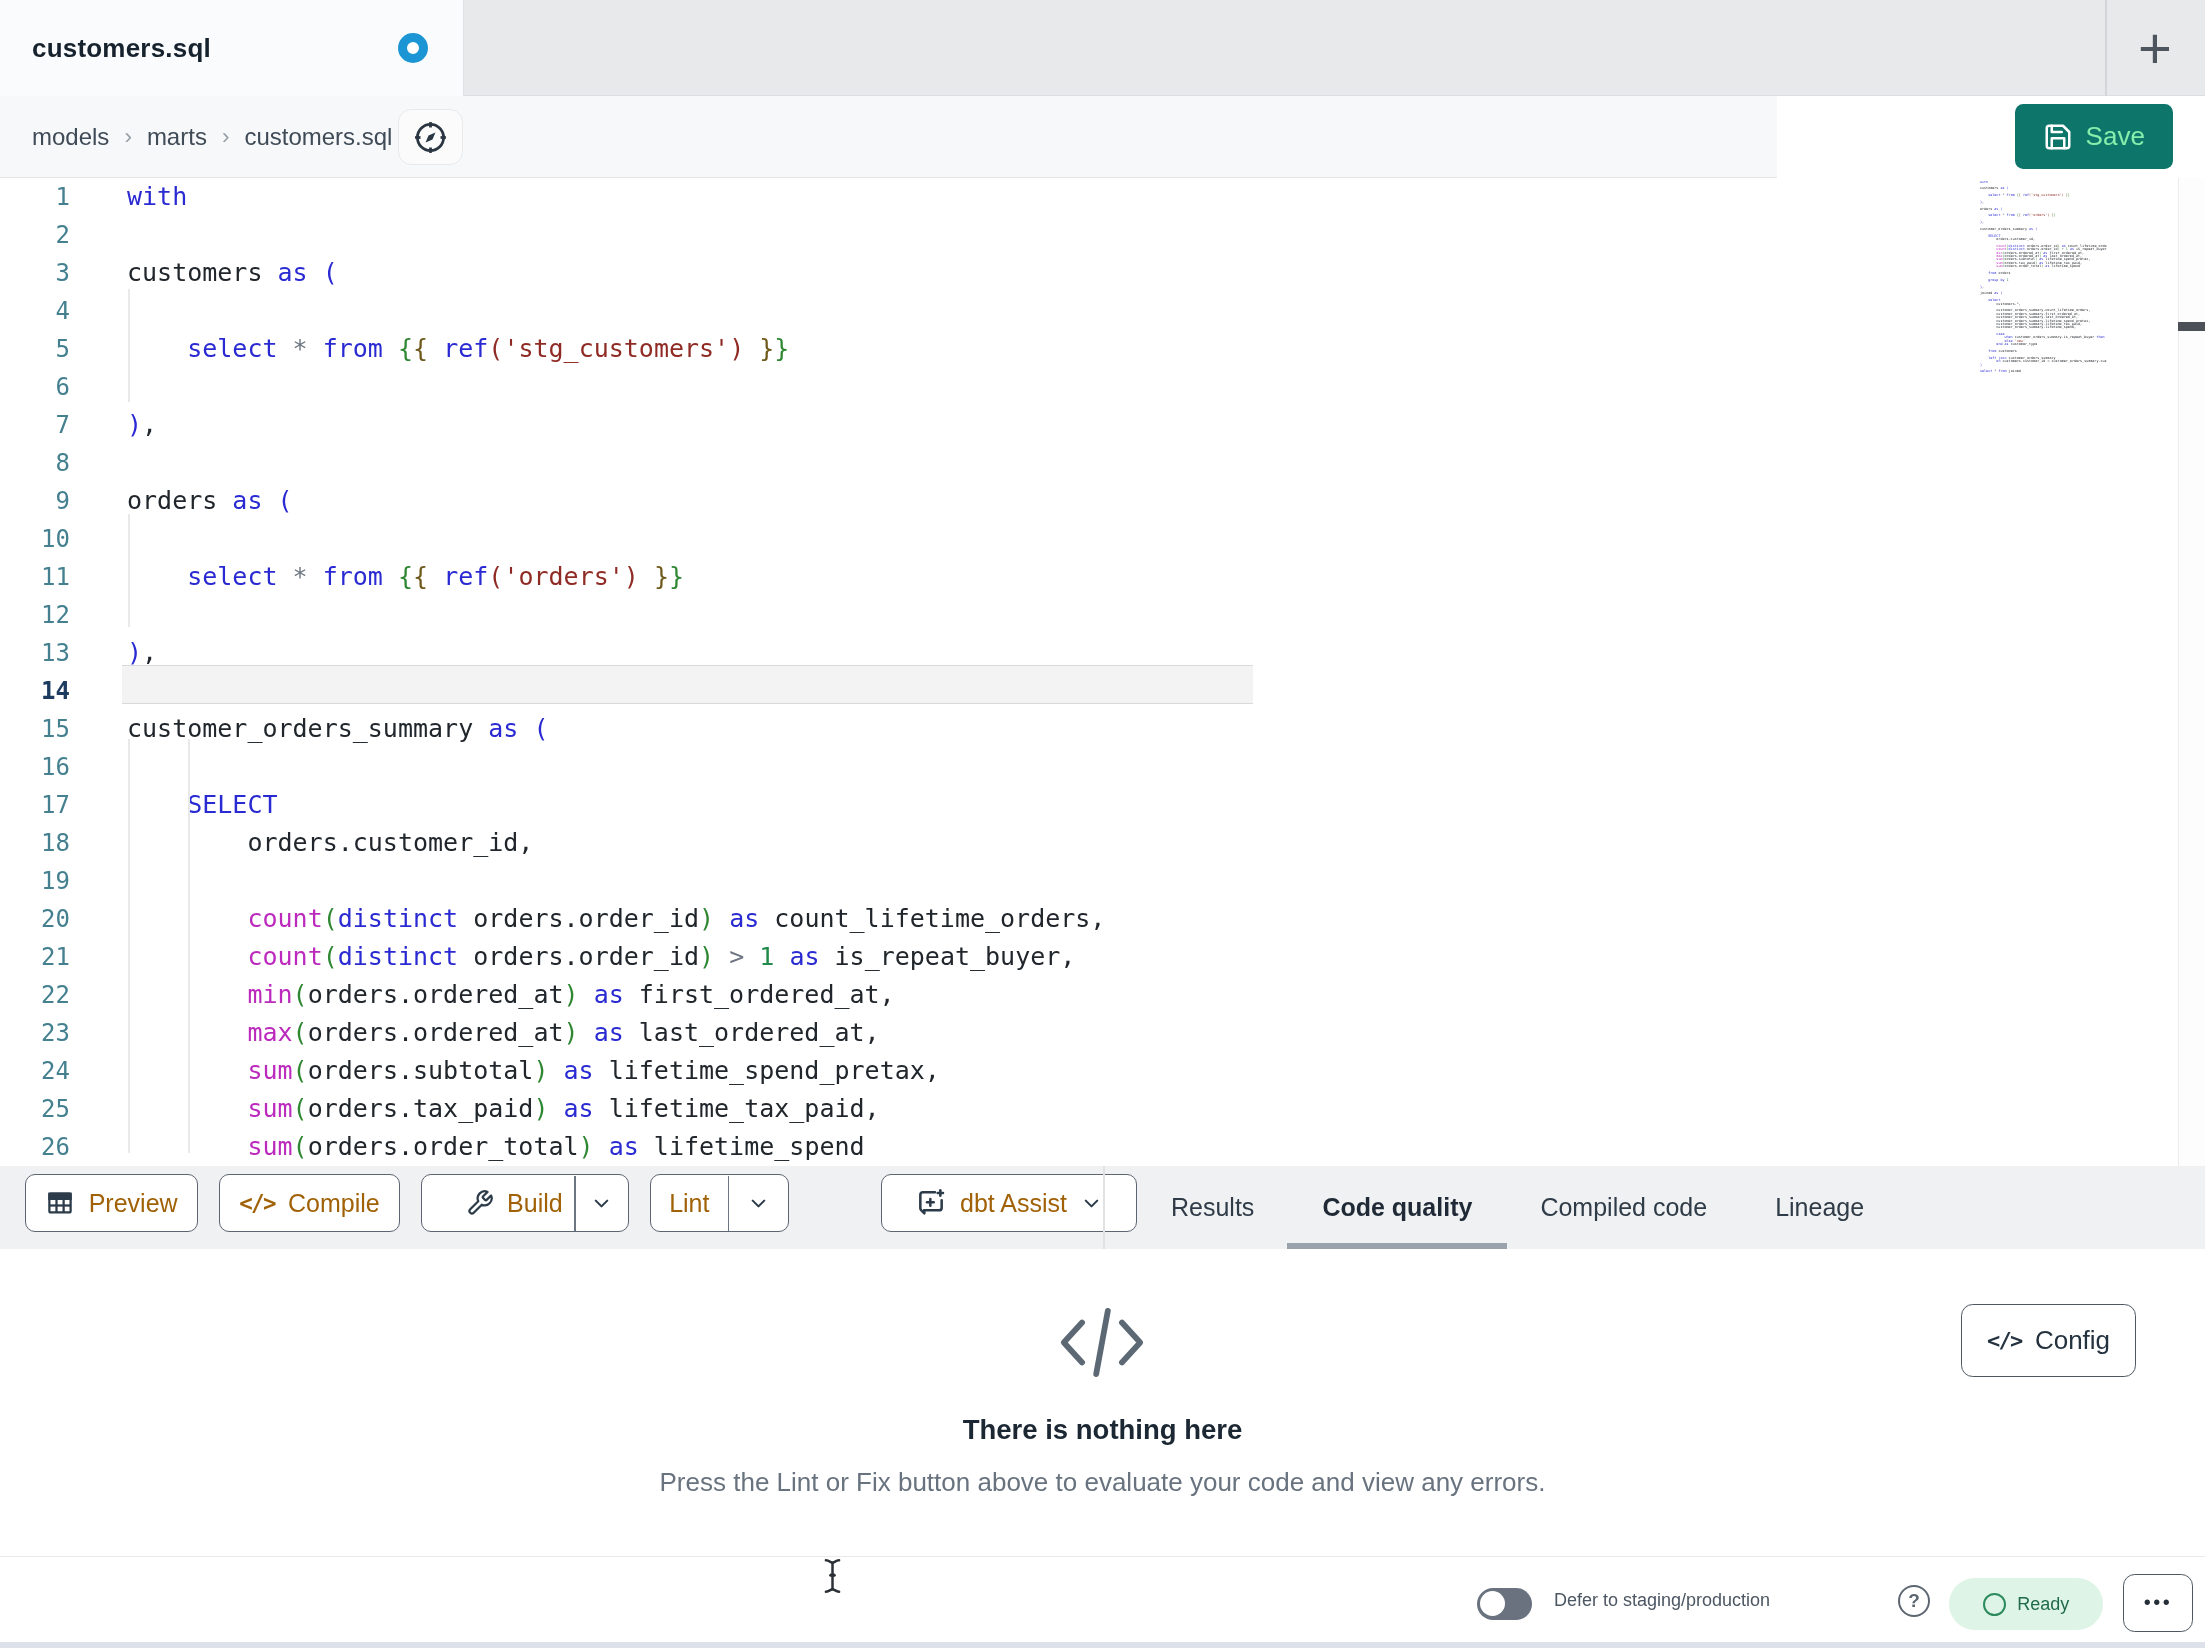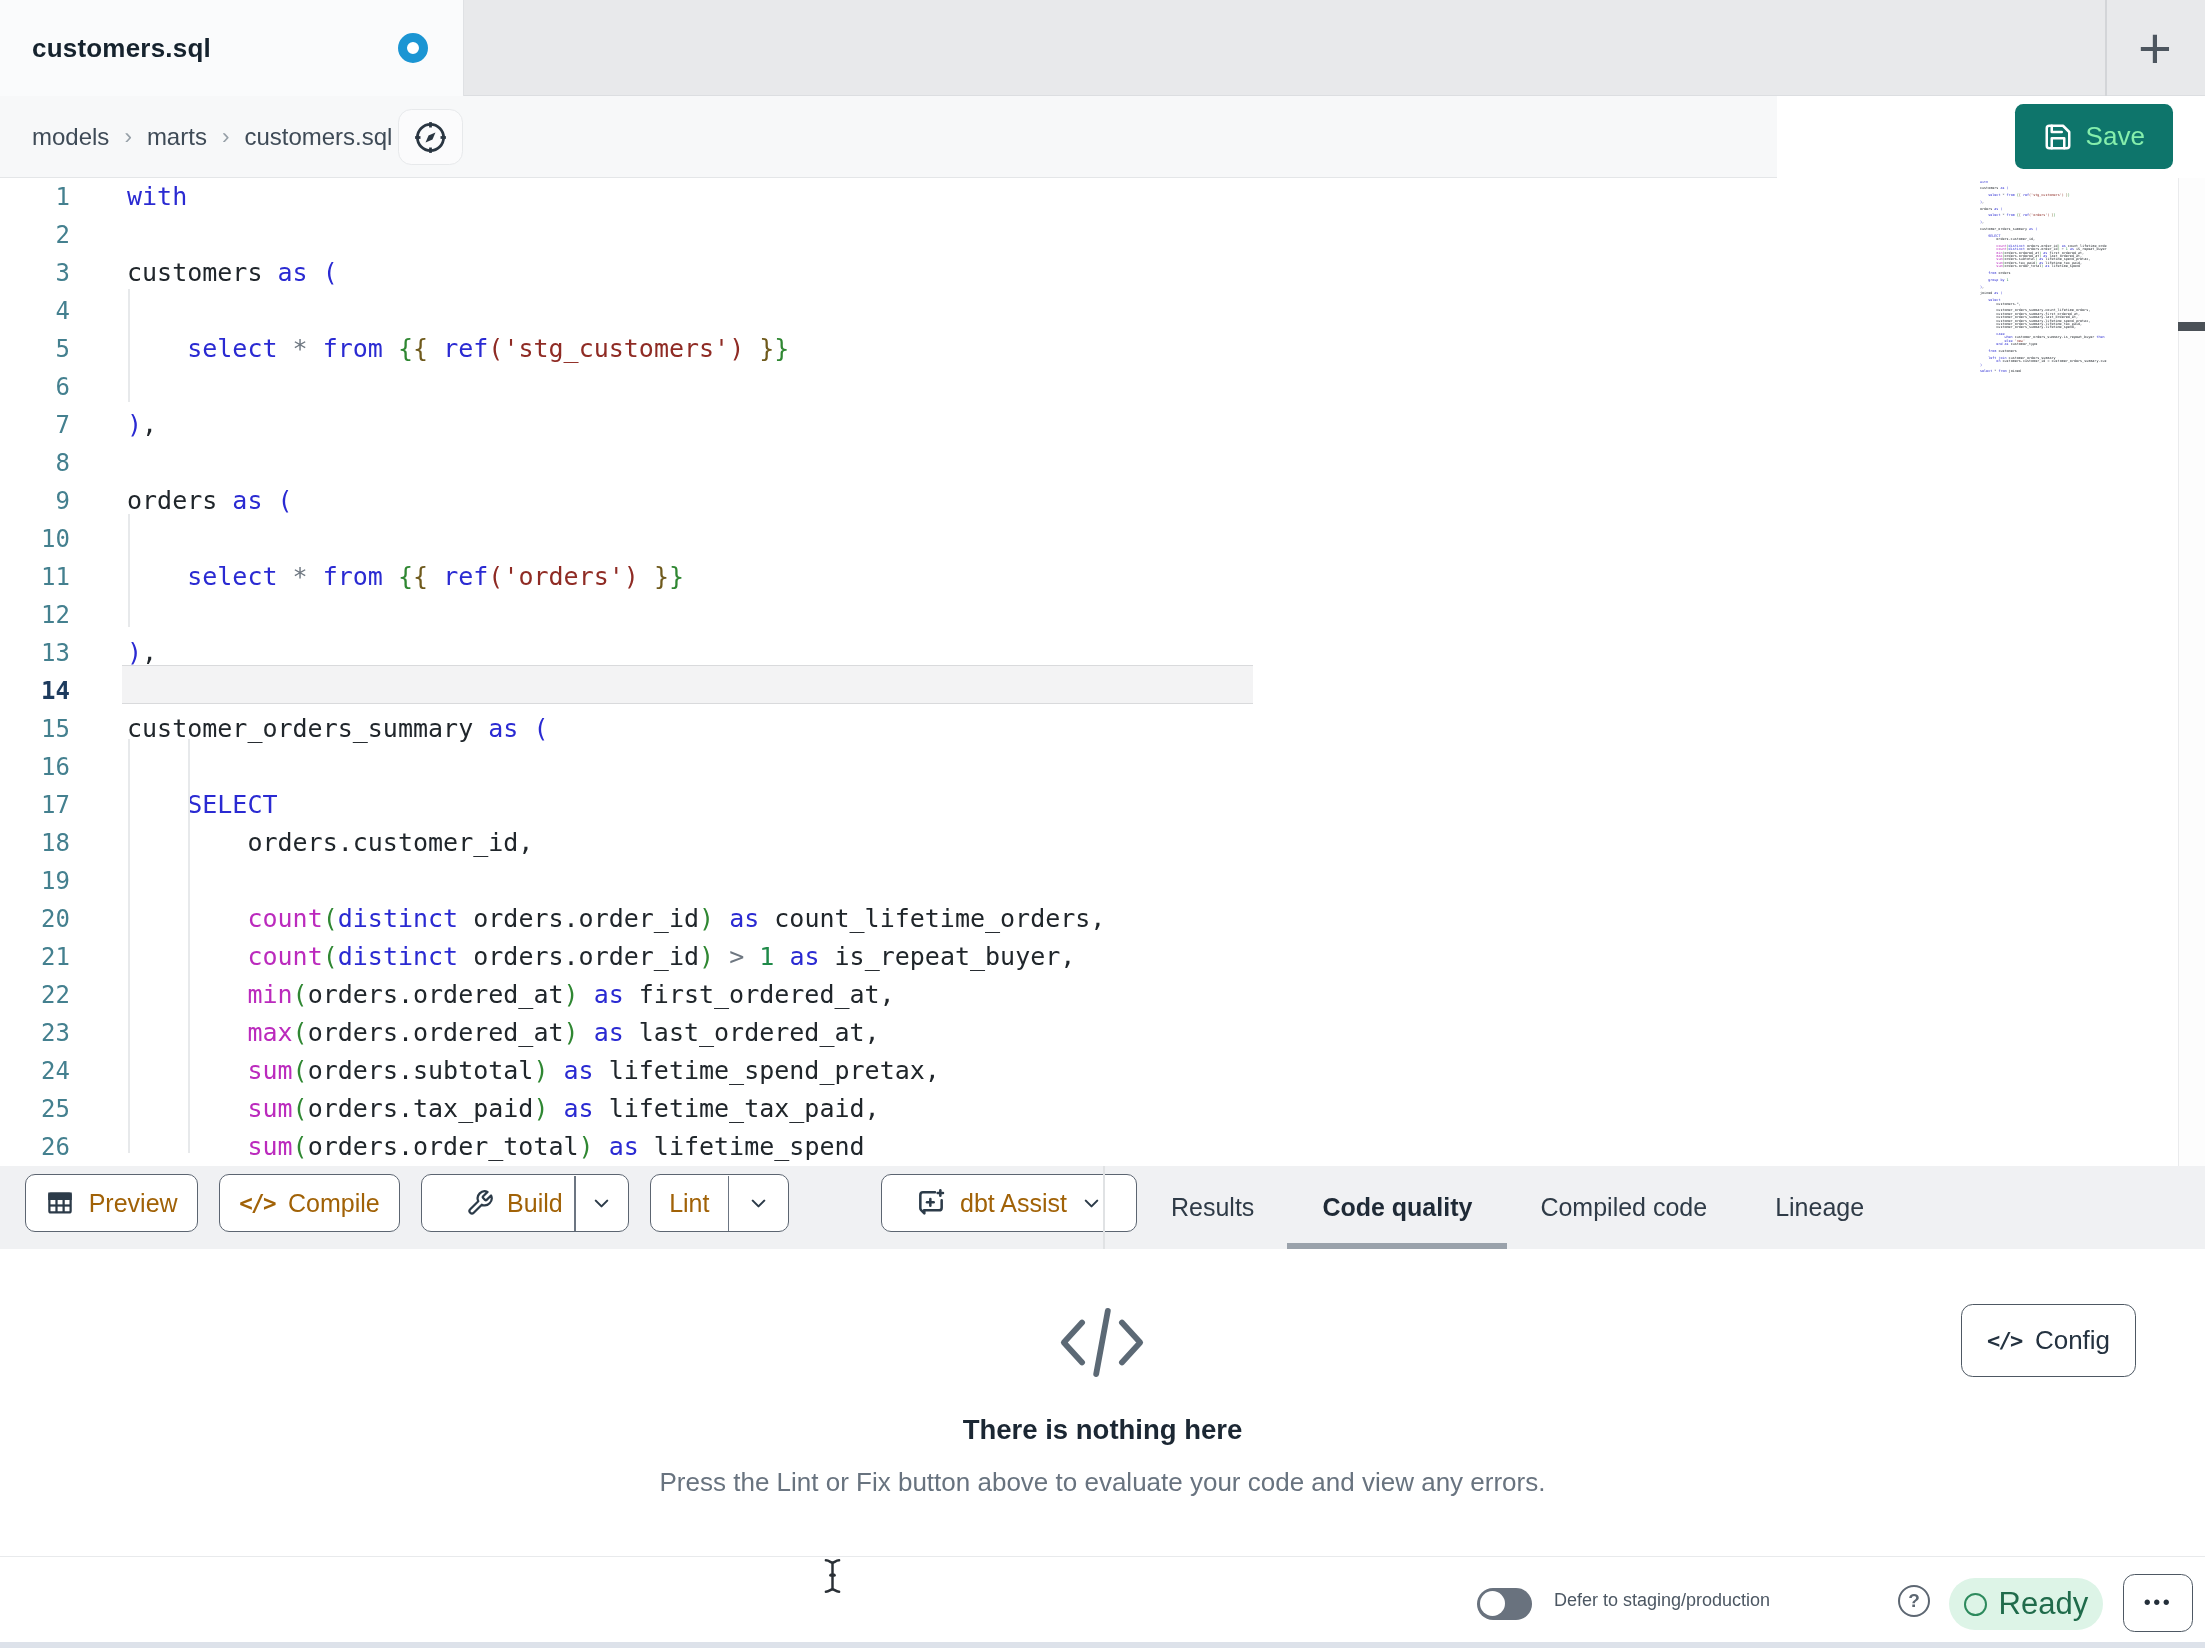--- a/index.html
+++ b/index.html
@@ -80,21 +80,21 @@
   
   .statusbar{ position:absolute; left:0; top:1556px; width:2205px; height:87px; background:#fff; border-top:1.7px solid #e8eaec; }
   .toggle{ position:absolute; left:1477px; top:31px; width:55px; height:32px; border-radius:16px; background:#69727e; cursor:pointer; }
   .toggle .knob{ position:absolute; left:3.3px; top:3.3px; width:25px; height:25px; border-radius:50%; background:#fff; }
   .defer-label{ position:absolute; left:1554px; top:0; height:87px; display:flex; align-items:center; font-size:18px; color:#4c5763; }
   .help-icon{ position:absolute; left:1898px; top:27.5px; width:32px; height:32px; border:2.5px solid #5d6772; border-radius:50%;
               display:flex; align-items:center; justify-content:center; font-size:19px; font-weight:bold; color:#5d6772; cursor:pointer; }
   .ready-pill{ position:absolute; left:1949px; top:21px; width:154px; height:52px; border-radius:26px; background:var(--ready_bg);
                display:flex; align-items:center; justify-content:center; gap:11.7px; }
   .ready-ring{ width:23px; height:23px; border-radius:50%; border:2.5px solid var(--ready_ring); }
-  .ready-text{ font-size:31px; color:var(--ready_text); }
+  .ready-text{ font-size:18px; color:var(--ready_text); }
   .more-btn{ position:absolute; left:2123px; top:16.7px; width:70px; height:58px; background:#fff; border:1.7px solid #4e5863;
              border-radius:11.7px; display:flex; align-items:center; justify-content:center; cursor:pointer;
              font-size:20px; letter-spacing:2.5px; color:#242f3a; }
   .bottom-strip{ position:absolute; left:0; top:1642px; width:2205px; height:5.8px; background:#dde2ea; }
   .ibeam{ position:absolute; left:820px; top:1557px; }
   svg{ display:block; }
 </style>
 </head>
 <body>
 

